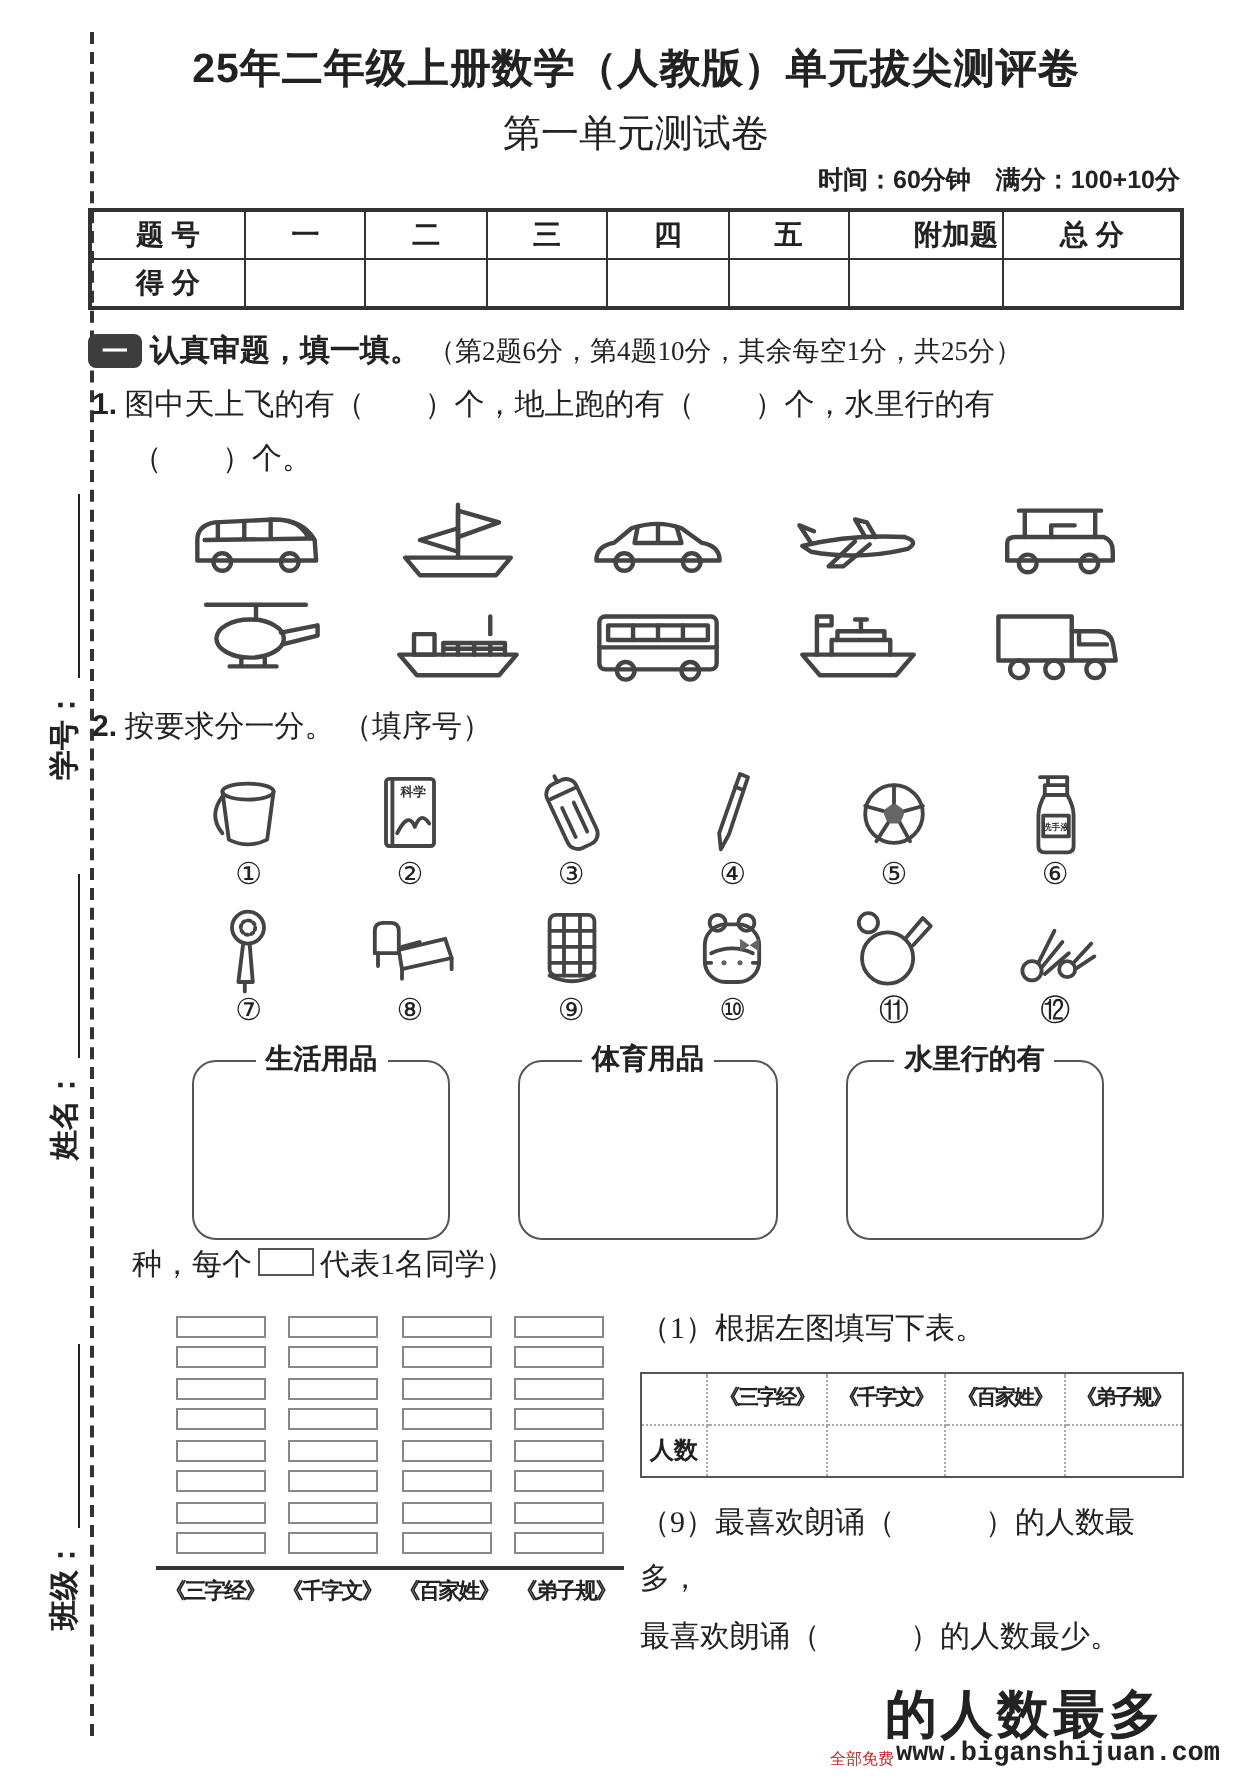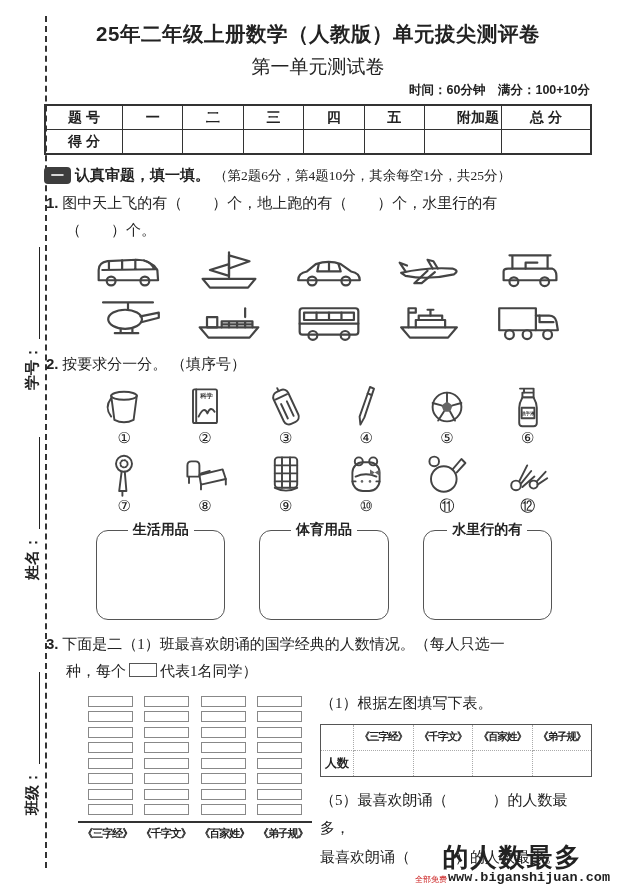--- a/index.html
+++ b/index.html
@@ -346,24 +346,20 @@
       <span class="cat-label">生活用品</span>
     </div>
     <div class="cat-box">
       <span class="cat-label">体育用品</span>
     </div>
     <div class="cat-box">
       <span class="cat-label">水里行的有</span>
     </div>
   </div>
 
-  <div class="q-line" style="margin-top:10px;">
-    <span class="q-num">3.</span>
-    <span>下面是二（1）班最喜欢朗诵的国学经典的人数情况。（每人只选一</span>
-  </div>
   <div class="q-line indent">
     <span>种，每个</span><span class="sym-box"></span><span>代表1名同学）</span>
   </div>
 
   <div class="q3-body">
     <div class="chart-wrap">
       <div class="chart-cols">
           <div class="chart-col">
             <div class="chart-box"></div>
             <div class="chart-box"></div>
@@ -426,21 +422,21 @@
             </tr>
         <tr>
           <td class="rowlab">人数</td>
         <td></td>
               <td></td>
               <td></td>
               <td></td>
             </tr>
       </tbody>
         </table>
-      <div class="q3-ans">（5）最喜欢朗诵（　　　）的人数最多，</div>
+      <div class="q3-ans">（9）最喜欢朗诵（　　　）的人数最多，</div>
       <div class="q3-ans indent2">最喜欢朗诵（　　　）的人数最少。</div>
     </div>
   </div>
 
 </div>
 
 <div class="footer">
   <div class="brand">的人数最多</div>
   <div class="url-row">
     <span class="free-tag">全部免费</span>

